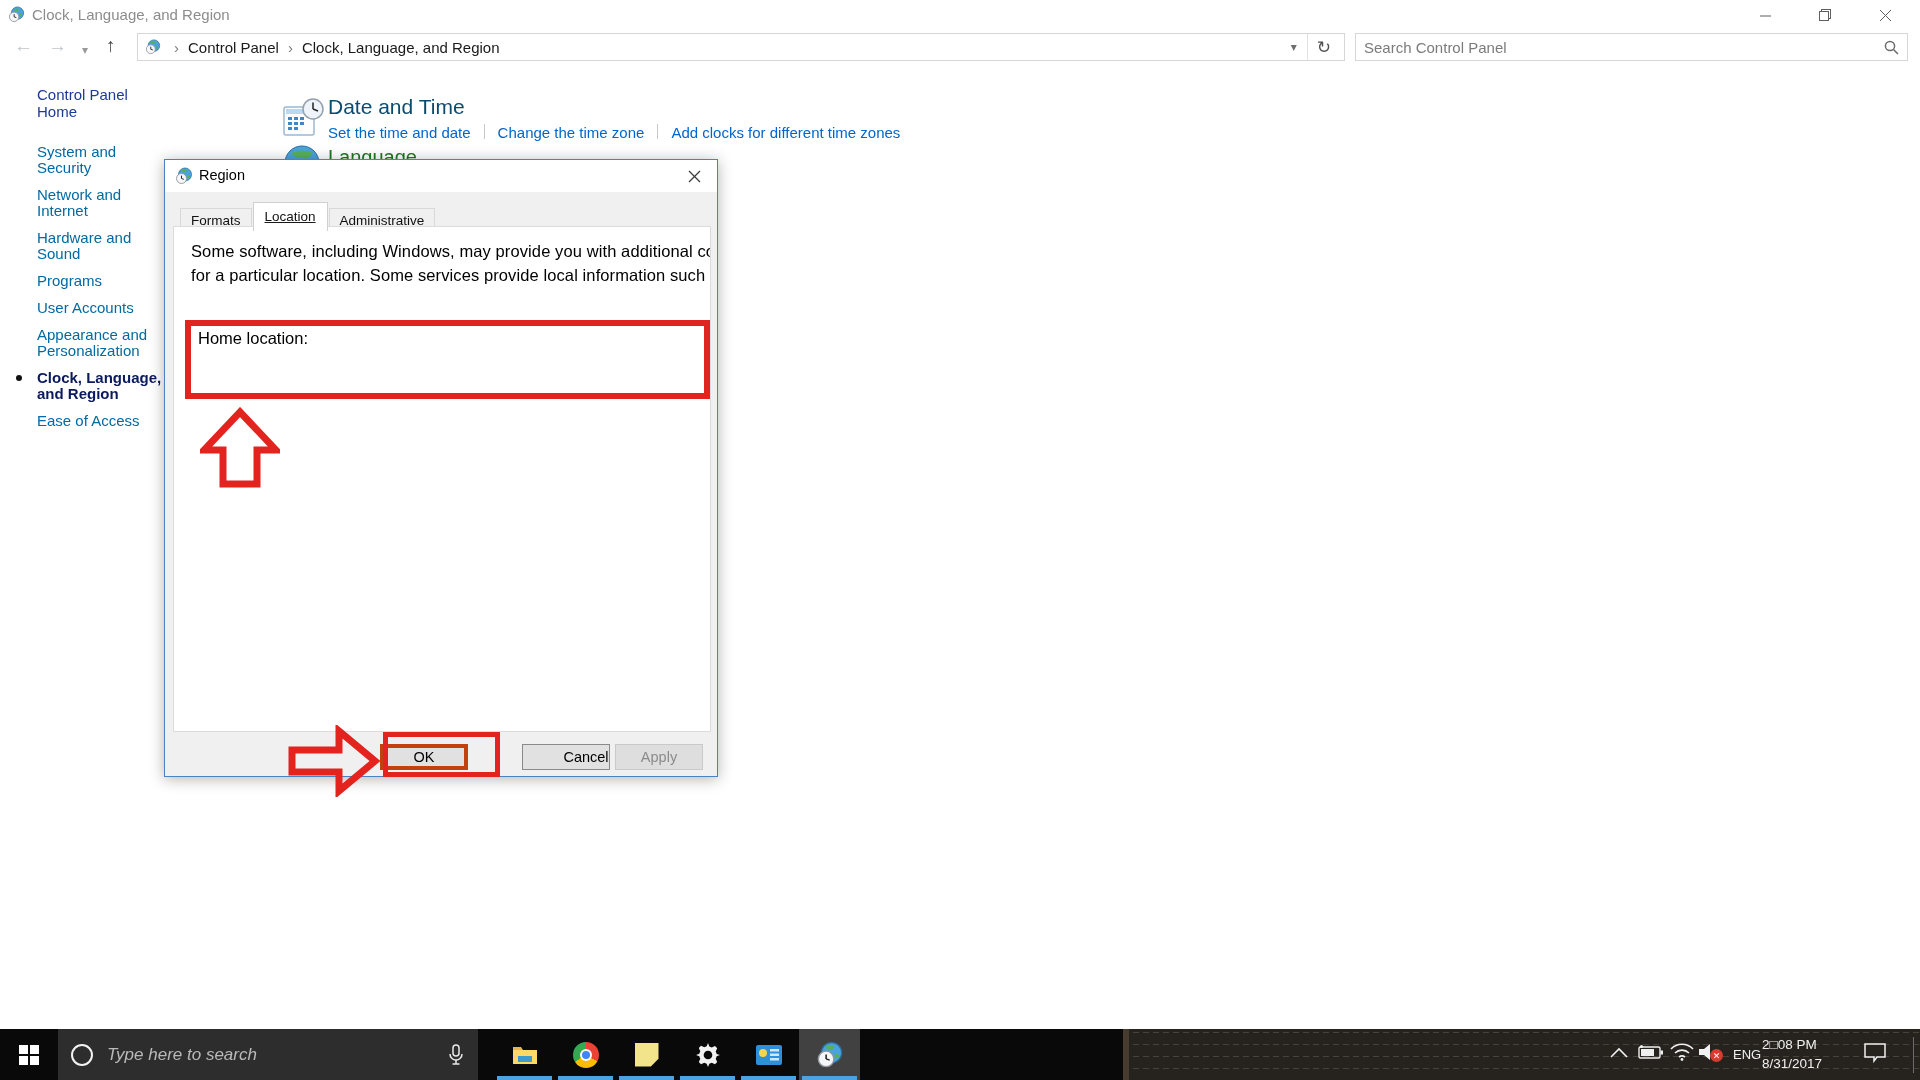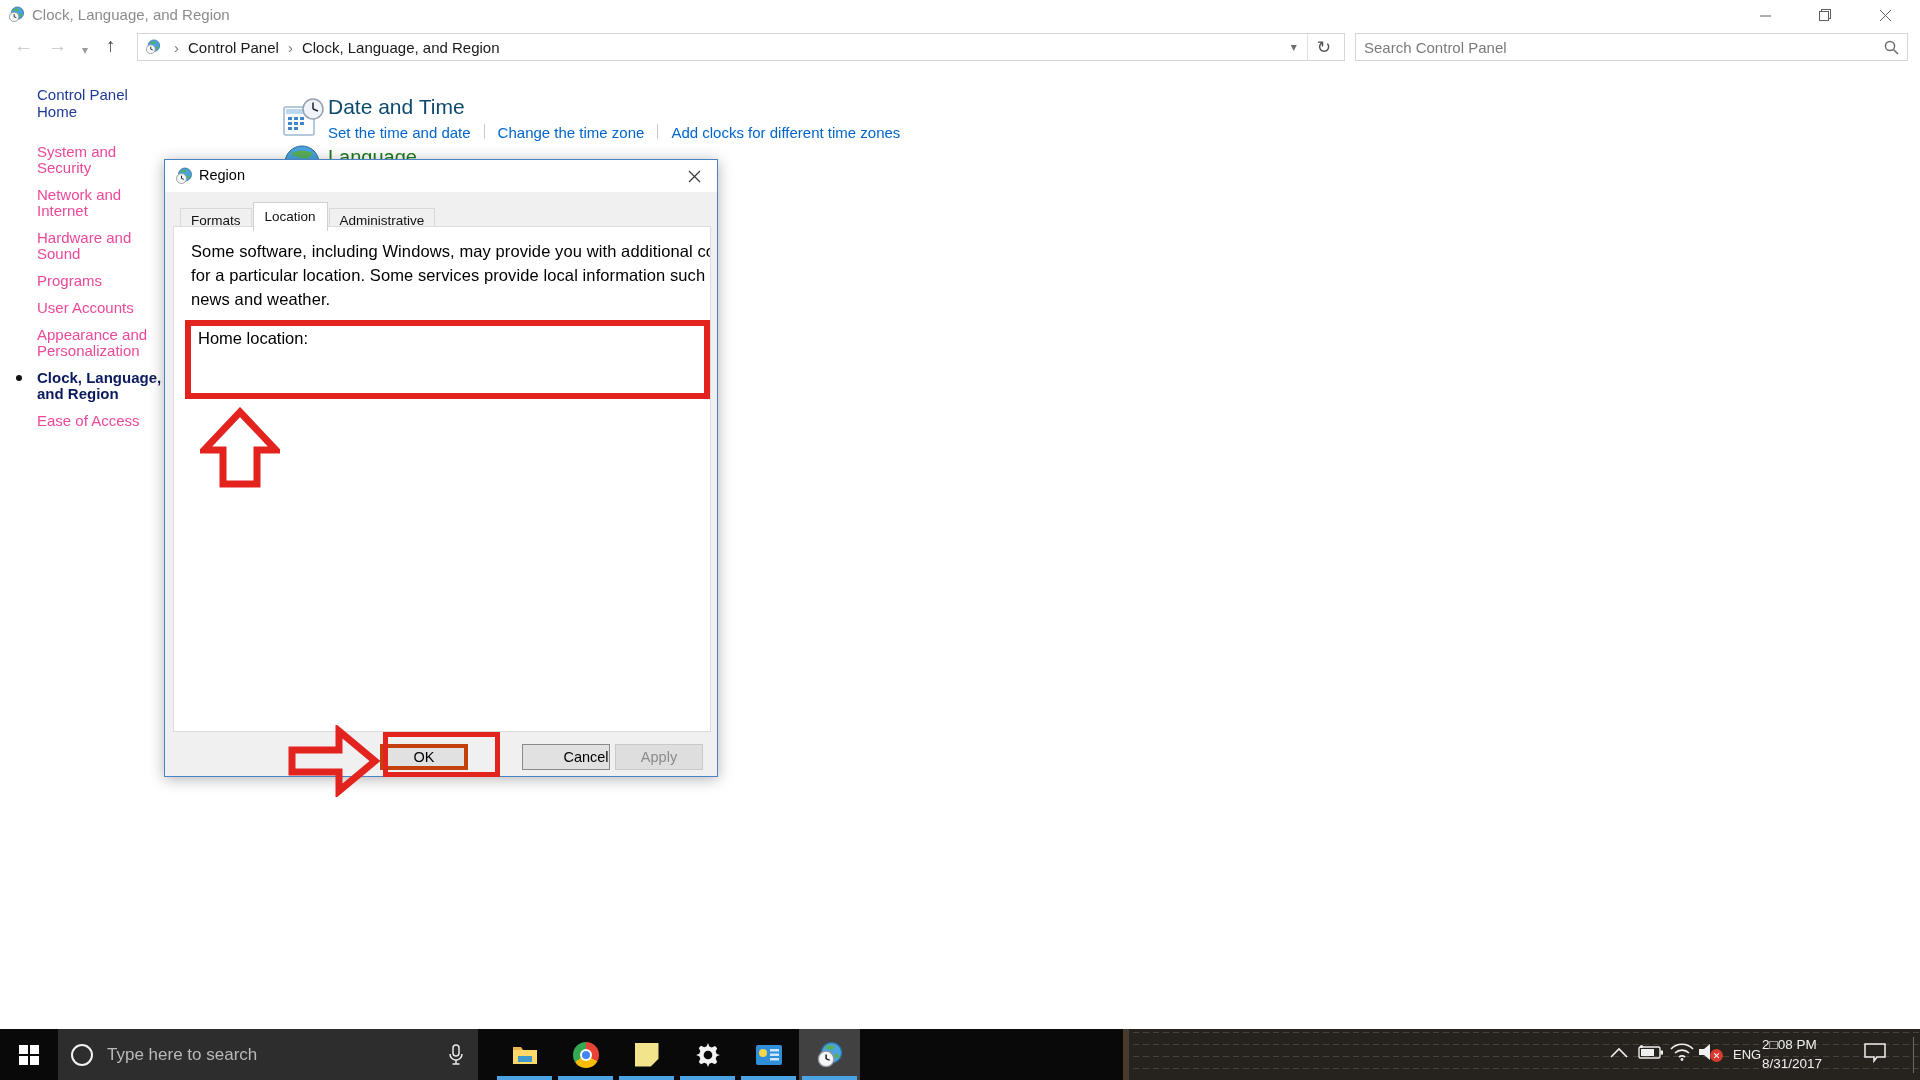--- a/index.html
+++ b/index.html
@@ -28,40 +28,40 @@
   .addr-right { margin-left:auto; display:flex; align-items:center; height:100%; }
   .addr-chev { color:#6e6e6e; font-size:12px; padding:0 10px; }
   .addr-refresh { color:#4f4f4f; font-size:17px; border-left:1px solid #e2e2e2; padding:0 9px; height:100%; display:flex; align-items:center; }
   .searchbar { position:absolute; left:1355px; top:3px; width:553px; height:28px; border:1px solid #d6d6d6; display:flex; align-items:center; padding:0 8px; }
   .searchbar input { border:none; outline:none; flex:1; font-size:15px; font-family:"Liberation Sans",sans-serif; color:#333; }
   .searchbar input::placeholder { color:#7b7b7b; }
 
   
   .sidebar { position:absolute; left:37px; top:86px; width:134px; font-size:15px; }
   .sb-home { color:#1d3a94; margin-bottom:24px; cursor:pointer; }
-  .sb-item { color:#ec4899; margin-bottom:11px; line-height:16px; cursor:pointer; position:relative; }
+  .sb-item { color:#0369a1; margin-bottom:11px; line-height:16px; cursor:pointer; position:relative; }
   .sb-item.active { font-weight:bold; color:#0b1a5e; }
   .sb-item.active .bullet { position:absolute; left:-21px; top:5px; width:6px; height:6px; border-radius:50%; background:#111; }
 
   
   .dt-icon { position:absolute; left:283px; top:97px; }
   .lang-icon { position:absolute; left:283px; top:144px; }
   .section-title { position:absolute; left:328px; top:95px; font-size:21px; color:#0c4a6e; }
   .section-title2 { position:absolute; left:328px; top:146px; font-size:20px; color:#1e7a1e; }
   .section-links { position:absolute; left:328px; top:124px; display:flex; font-size:15px; }
   .section-links .lnk { color:#0066cc; cursor:pointer; white-space:nowrap; }
   .section-links .sep { width:1px; height:15px; background:#c8c8c8; margin:0 13px; }
 
   
   .dialog { position:absolute; left:164px; top:159px; width:554px; height:618px; background:#f0f0f0; border:1px solid #4a82c4; box-shadow:0 2px 14px rgba(0,0,0,.30); z-index:10; }
   .dlg-titlebar { position:absolute; left:0; top:0; right:0; height:32px; background:#fff; }
   .dlg-titlebar .dlg-icon { position:absolute; left:10px; top:7px; width:18px; height:18px; }
   .dlg-titlebar .dlg-title { position:absolute; left:34px; top:7px; font-size:14.5px; color:#000; }
   .dlg-close { position:absolute; right:12px; top:6px; width:22px; height:20px; display:flex; align-items:center; justify-content:center; }
-  .tabs { position:absolute; left:15px; top:42px; display:flex; align-items:flex-end; }
+  .tabs { position:absolute; left:15px; top:42px; display:flex; align-items:flex-end;text-decoration:underline; }
   .tab { font-size:13.5px; padding:4px 10px 5px; background:#f0f0f0; border:1px solid #d9d9d9; border-bottom:none; margin-right:1px; color:#111; position:relative; top:2px; cursor:pointer; }
   .tab.active { background:#fff; padding:6px 11px 7px; top:0; z-index:3; border-color:#d0d0d0; }
   .tabpage { position:absolute; left:8px; top:66px; width:538px; height:506px; background:#fff; border:1px solid #dcdcdc; overflow:hidden; }
   .dlg-body { position:absolute; left:17px; top:12px; width:519px; overflow:hidden; }
   .dlg-body div { white-space:nowrap; font-size:16.5px; line-height:24px; color:#000; letter-spacing:.1px; }
   .home-label { position:absolute; left:24px; top:102px; font-size:16.5px; color:#000; }
   .combo { position:absolute; left:18px; top:126px; width:519px; height:30px; background:#daecfb; border:1px solid #4d86bd; display:flex; align-items:center; padding-left:9px; font-size:16.5px; color:#000; cursor:pointer; }
   .dlg-btn { position:absolute; top:584px; width:88px; height:26px; font-size:14.5px; font-family:"Liberation Sans",sans-serif; background:#e1e1e1; border:1px solid #8a8a8a; display:flex; align-items:center; justify-content:center; cursor:pointer; color:#000; }
   .btn-ok { left:215px; border:4px solid #c2410c; }
   .btn-cancel { left:357px;padding-left:40px; }
@@ -78,21 +78,21 @@
   .taskbar { position:absolute; left:0; top:1029px; width:1920px; height:51px; background:#090909; z-index:40; }
   .tb-rightpanel { position:absolute; left:1123px; top:0; width:797px; height:51px; background:#26231f;
      background-image: repeating-linear-gradient(90deg, transparent 0 6px, #26231f 6px 10px),
                        repeating-linear-gradient(0deg, transparent 0 11px, rgba(190,178,150,.22) 11px 12px); }
   .tb-seam { position:absolute; left:1123px; top:0; width:6px; height:51px; background:#473b2e; }
   .start { position:absolute; left:0; top:0; width:58px; height:51px; display:flex; align-items:center; justify-content:center; cursor:pointer; }
   .start .sq { width:9px; height:9px; background:#fff; }
   .start .grid { display:grid; grid-template-columns:9px 9px; gap:2px; }
   .tb-search { position:absolute; left:58px; top:0; width:420px; height:51px; background:#2d2d2d; display:flex; align-items:center; }
   .cortana-ring { width:22px; height:22px; border:2.5px solid #f2f2f2; border-radius:50%; margin:0 14px 0 13px; }
-  .tb-search input { background:transparent; border:none; outline:none; color:#ef4444; font-size:17px; flex:1; font-family:"Liberation Sans",sans-serif; }
+  .tb-search input { background:transparent; border:none; outline:none; color:#ef4444; font-size:17px; flex:1; font-family:"Liberation Sans",sans-serif;font-style:italic; }
   .tb-search input::placeholder { color:#b9b9b9; }
   .tb-mic { margin-right:14px; }
   .slot { position:absolute; top:0; width:61px; height:51px; display:flex; align-items:center; justify-content:center; cursor:pointer; }
   .slot .underline { position:absolute; left:3px; right:3px; bottom:0; height:4px; background:#4ba3e3; }
   .slot.hl { background:#414141; }
   .tray-item { position:absolute; cursor:pointer; }
   .tray-text { color:#f0f0f0; font-size:13px; }
   .clockblock { position:absolute; left:1762px; top:1035px; width:86px; color:#f0f0f0; font-size:13.5px; line-height:19px; cursor:pointer; }
   .tb-divider { position:absolute; left:1913px; top:1037px; width:1px; height:36px; background:#6b6b6b; }
 </style>
@@ -228,21 +228,20 @@
   <div class="tabs">
     <div class="tab">Formats</div>
     <div class="tab active">Location</div>
     <div class="tab">Administrative</div>
   </div>
 
   <div class="tabpage">
     <div class="dlg-body">
       <div>Some software, including Windows, may provide you with additional content</div>
       <div>for a particular location. Some services provide local information such as</div>
-      <div>news and weather.</div>
     </div>
     <div class="home-label">Home location:</div>
   </div>
 
   <div class="dlg-btn btn-ok">OK</div>
   <div class="dlg-btn btn-cancel">Cancel</div>
   <div class="dlg-btn btn-apply">Apply</div>
 </div>
 
 <div class="anno anno-box1"></div>

